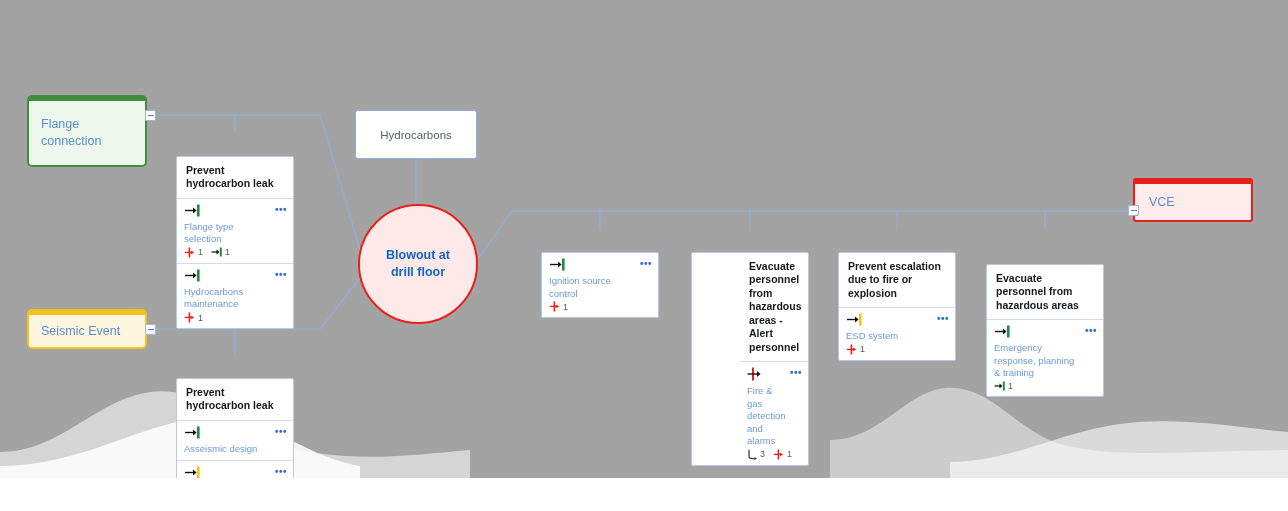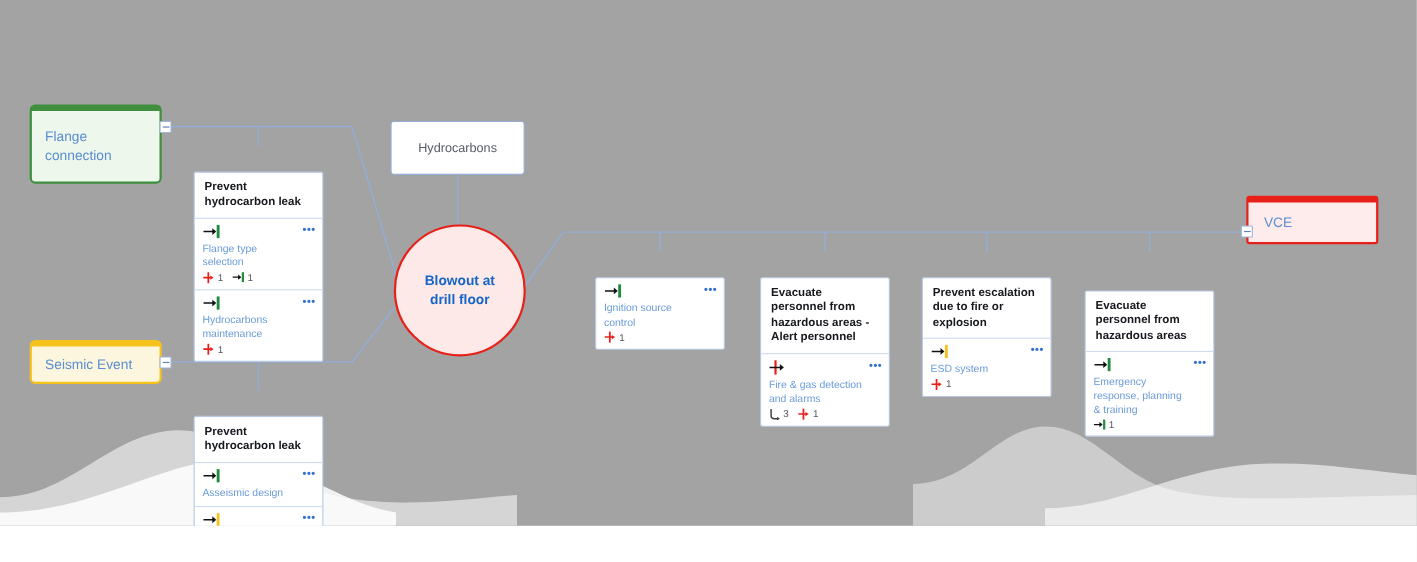--- a/index.html
+++ b/index.html
@@ -136,21 +136,21 @@
   .metric { display: flex; align-items: center; gap: 2px; }
   .metric-count { font-size: 9px; color: #55575c; }
 
   
   .ic { display: inline-block; flex: 0 0 auto; line-height: 0; }
 
   
   #card-left-top    { left: 176px; top: 133px; }
   #card-left-bottom { left: 176px; top: 355px; }
   #card-ignition    { left: 541px; top: 229px; }
-  #card-evac-alert  { left: 691px; top: 229px; }
+  #card-evac-alert  { left: 691px; top: 229px; padding-left: 48px; }
   #card-escalation  { left: 838px; top: 229px; }
   #card-evac        { left: 986px; top: 241px; }
 </style>
 </head>
 <body>
 
 <div id="canvas">
 
   <svg id="waves" viewBox="0 0 1288 478" preserveAspectRatio="none">
     <path d="M0 478 L0 452 C60 452 95 400 150 392 C210 384 250 440 310 452 C370 462 420 454 470 450 L470 478 Z" fill="#ffffff" opacity="0.55"></path>

